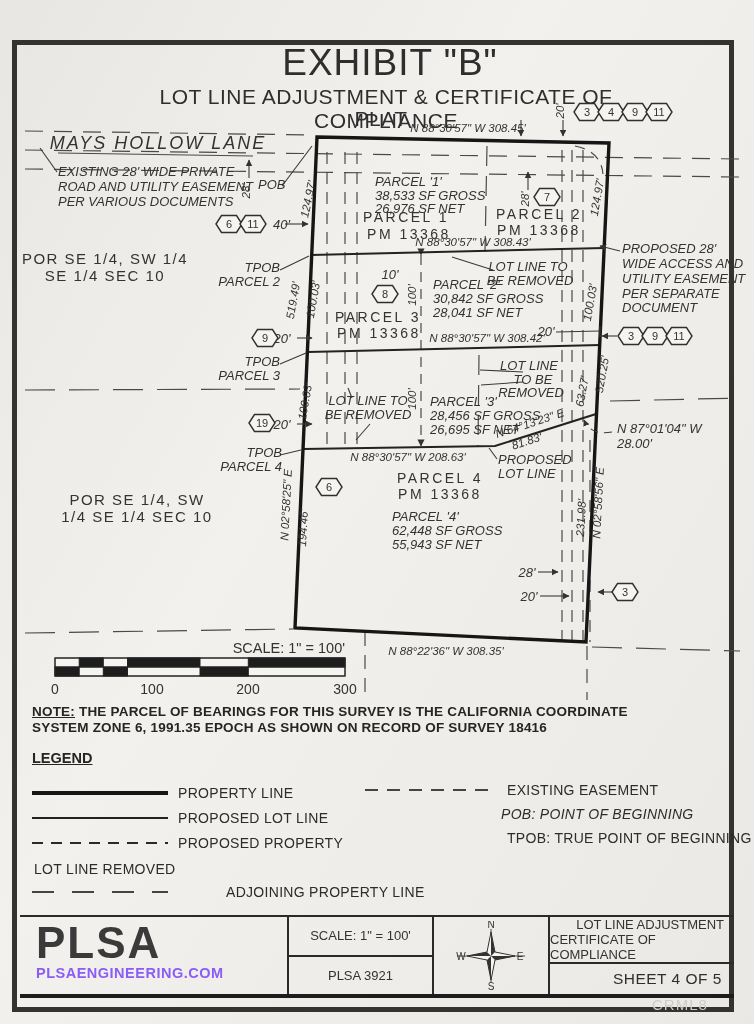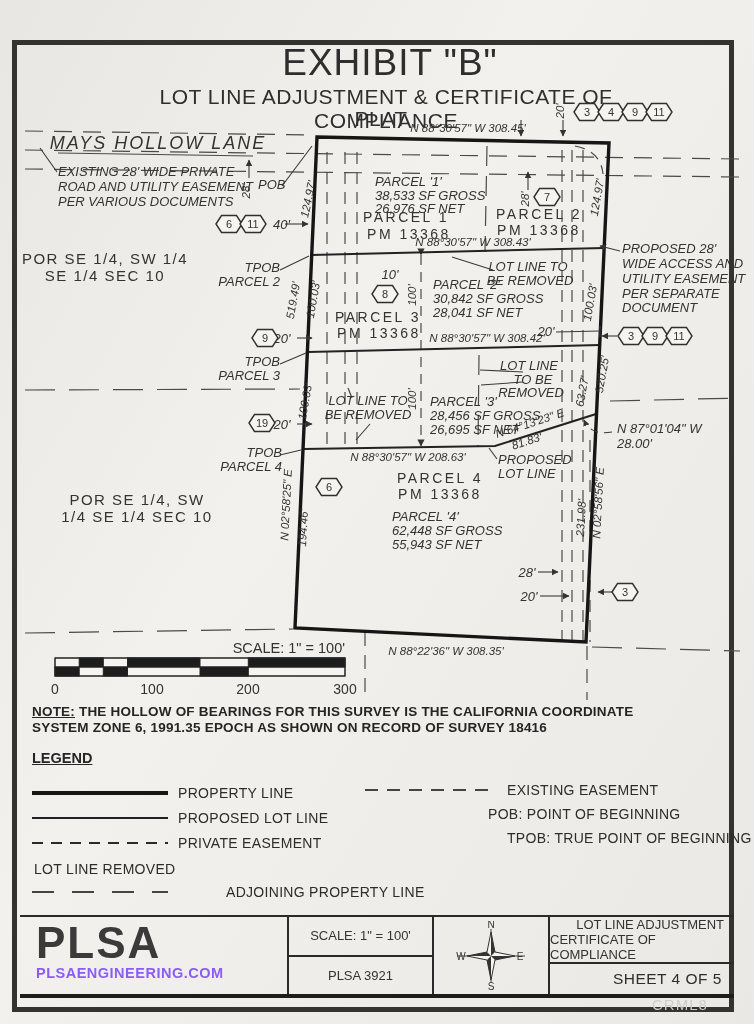--- a/index.html
+++ b/index.html
@@ -263,52 +263,52 @@
         <line x1="55" y1="667" x2="345" y2="667"></line>
       </g>
       <text x="55" y="694" text-anchor="middle" style="font-size:14px;">0</text>
       <text x="152" y="694" text-anchor="middle" style="font-size:14px;">100</text>
       <text x="248" y="694" text-anchor="middle" style="font-size:14px;">200</text>
       <text x="345" y="694" text-anchor="middle" style="font-size:14px;">300</text>
     </g>
   </svg>
 
   <div class="abs note" style="left:32px;top:704px;width:640px;">
-    <u>NOTE:</u><span> THE HOLLOW OF BEARINGS FOR THIS SURVEY IS THE CALIFORNIA COORDINATE</span><br>
+    <u>NOTE:</u><span> THE PARCEL OF BEARINGS FOR THIS SURVEY IS THE CALIFORNIA COORDINATE</span><br>
     <span>SYSTEM ZONE 6, 1991.35 EPOCH AS SHOWN ON RECORD OF SURVEY 18416</span>
   </div>
 
   <div class="abs legend-head" style="left:32px;top:750px;">LEGEND</div>
 
   <div class="legend-row" style="left:32px;top:787px;">
     <span class="lsample s-property"></span>
     <span class="llabel" style="margin-left:10px;">PROPERTY LINE</span>
   </div>
   <div class="legend-row" style="left:32px;top:812px;">
     <span class="lsample s-proplot"></span>
     <span class="llabel" style="margin-left:10px;">PROPOSED LOT LINE</span>
   </div>
   <div class="legend-row" style="left:32px;top:837px;">
     <span class="lsample s-propease"></span>
-    <span class="llabel" style="margin-left:10px;">PRIVATE EASEMENT</span>
+    <span class="llabel" style="margin-left:10px;">PROPOSED PROPERTY</span>
   </div>
   <div class="legend-row" style="left:24px;top:861px;flex-direction:column;">
     <span class="lsample s-lotrem"></span>
     <span class="llabel" style="margin-left:10px;">LOT LINE REMOVED</span>
   </div>
   <div class="legend-row" style="left:32px;top:886px;gap:48px;">
     <span class="lsample s-adjoin"></span>
     <span class="llabel" style="margin-left:10px;">ADJOINING PROPERTY LINE</span>
   </div>
 
   <div class="legend-row" style="left:365px;top:784px;">
     <span class="lsample s-existease"></span>
     <span class="llabel" style="margin-left:12px;">EXISTING EASEMENT</span>
   </div>
-  <div class="legend-row" style="left:488px;top:808px;">
+  <div class="legend-row" style="left:501px;top:808px;font-style:italic;">
     <span class="llabel">POB: POINT OF BEGINNING</span>
   </div>
   <div class="legend-row" style="left:507px;top:832px;">
     <span class="llabel">TPOB: TRUE POINT OF BEGINNING</span>
   </div>
 
   <div class="tblock">
     <div class="tcell tc1">
       <div class="logo">PLSA</div>
       <div class="web">PLSAENGINEERING.COM</div>

